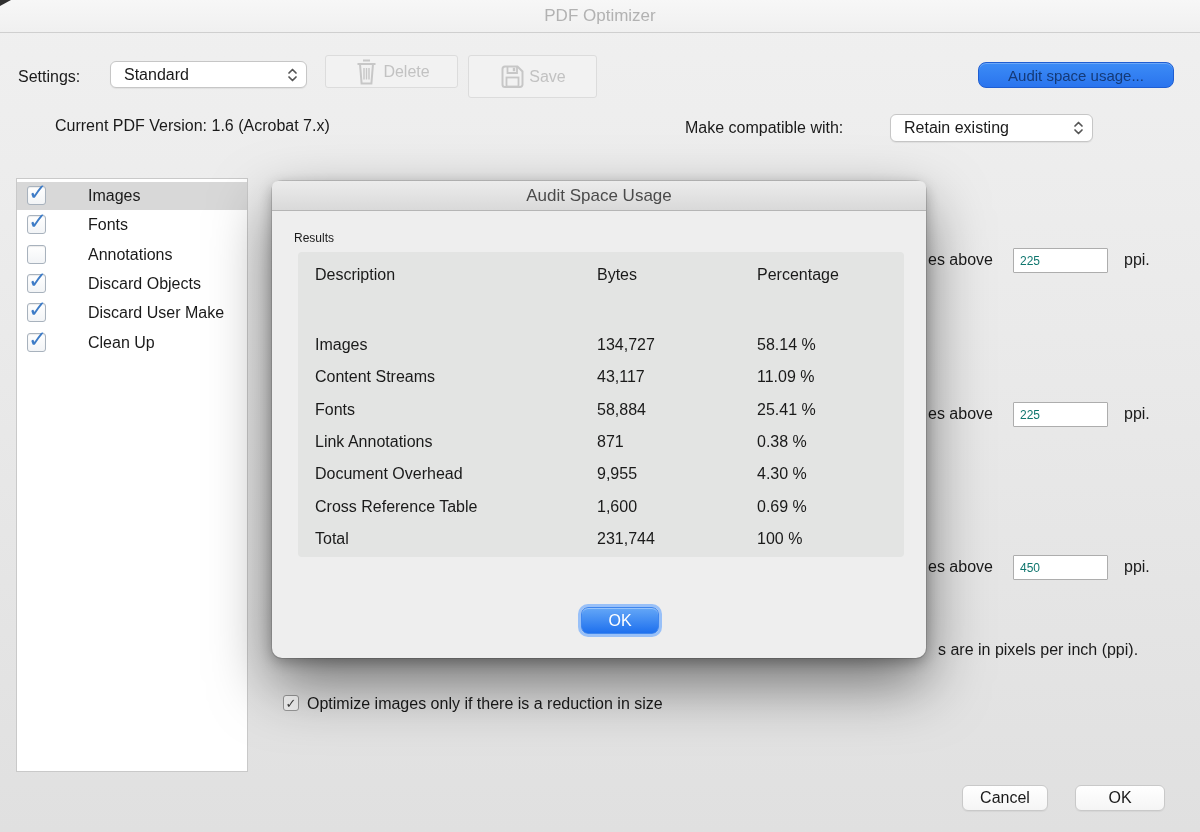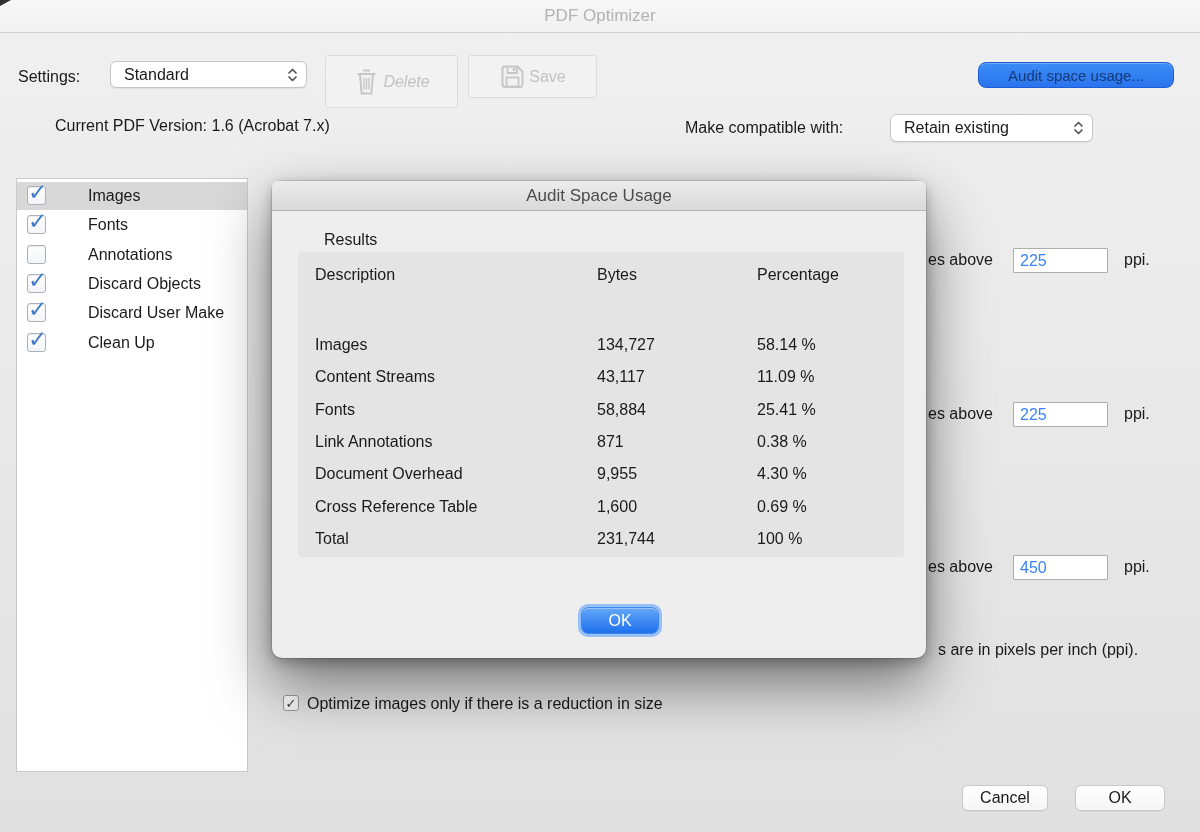--- a/index.html
+++ b/index.html
@@ -52,22 +52,22 @@
     border:1px solid #a8b2bd; border-radius:3px;
     box-shadow:inset 0 1px 1px rgba(0,0,0,0.08); }
   .cbx .check-glyph { display:none; position:absolute; left:0px; top:-8px;
     font-size:23px; font-weight:bold; color:#3e7cc7;
     text-shadow:0 1px 0 rgba(255,255,255,0.5); }
   .cbx.checked .check-glyph { display:block; }
 
   
   .frag { font-size:16px; color:#1a1a1a; white-space:nowrap; }
   .ppi-input { position:absolute; width:95px; height:25px; background:#fff;
-    border:1px solid #adadad; border-radius:1px; font-size:16px; padding:0 6px;
-    font-family:"Liberation Sans","DejaVu Sans",sans-serif; color:#3b82f6; }
+    border:1px solid #adadad; border-radius:1px; font-size:12px; padding:0 6px;
+    font-family:"Liberation Sans","DejaVu Sans",sans-serif; color:#0f766e; }
   .mac-cbx { width:16px; height:16px; background:linear-gradient(180deg,#fff,#f4f4f4);
     border:1px solid #9b9b9b; border-radius:3px; text-align:center;
     font-size:13px; font-weight:bold; line-height:15px; color:#3c3c3c; }
   .mac-cbx .check-glyph { display:none; }
   .mac-cbx.checked .check-glyph { display:inline; }
 
   
   .push-btn { background:linear-gradient(180deg,#ffffff,#f5f5f5);
     border:1px solid #c9c9c9; border-radius:6px; font-size:16px; color:#1a1a1a;
     display:flex; align-items:center; justify-content:center;
@@ -75,21 +75,21 @@
 
   
   .modal { left:272px; top:181px; width:654px; height:477px; border-radius:10px;
     background:#eeeeee; z-index:10;
     box-shadow:0 26px 60px rgba(0,0,0,0.5), 0 4px 14px rgba(0,0,0,0.28), 0 0 0 1px rgba(0,0,0,0.12);padding-left:40px; }
   .modal-titlebar { position:absolute; left:0; top:0; width:100%; height:30px;
     background:linear-gradient(180deg,#ececec,#d9d9d9);
     border-bottom:1px solid #b5b5b5; border-radius:6px 6px 0 0; }
   .modal-titlebar .mtitle { width:100%; text-align:center; line-height:29px;
     font-size:17px; color:#4b4b4b; }
-  .results-lbl { position:absolute; left:52px; top:50px; font-size:16px; }
+  .results-lbl { position:absolute; left:22px; top:50px; font-size:12px; }
   .table-panel { position:absolute; left:26px; top:71px; width:606px; height:305px;
     background:#e3e4e3; border-radius:4px; }
   .tcell { position:absolute; font-size:16px; white-space:nowrap; }
   .col-desc { left:17px; } .col-bytes { left:299px; } .col-pct { left:459px; }
   .modal-ok {
     position:absolute; left:309px; top:426px; width:78px; height:27px;
     background:linear-gradient(180deg,#64a7f7,#1e70ee);
     border:1px solid #3f86ee; border-radius:7px; color:#fff; font-size:16px;
     display:flex; align-items:center; justify-content:center;
     box-shadow:0 0 0 3px rgba(130,180,250,0.8), inset 0 1px 0 rgba(255,255,255,0.35); }
@@ -109,21 +109,21 @@
   <div class="abs select" style="left:110px; top:61px; width:197px; height:27px;">
     <span>Standard</span>
     <span>
       <svg width="11" height="16" viewBox="0 0 11 16" fill="none" stroke="#555" stroke-width="1.7" stroke-linecap="round" stroke-linejoin="round">
         <path d="M2 6 L5.5 2.5 L9 6"></path>
           <path d="M2 10 L5.5 13.5 L9 10"></path>
       </svg>
     </span>
   </div>
 
-  <div class="abs ghost-btn" style="left:325px; top:55px; width:133px; height:53px;font-style:italic;">
+  <div class="abs ghost-btn" style="left:325px; top:55px; width:133px; height:33px;">
     <span>
       <svg width="27" height="31" viewBox="0 0 27 31" fill="none" stroke="#c7c7c7" stroke-width="2">
         <path d="M10 4.5 h7"></path>
         <path d="M4.5 8 h18"></path>
         <path d="M7 8 l1.6 19.5 h9.8 L20 8"></path>
         <path d="M11 12 v11.5 M13.5 12 v11.5 M16 12 v11.5" stroke-width="1.4"></path>
       </svg>
     </span>
     <span>Delete</span>
   </div>

